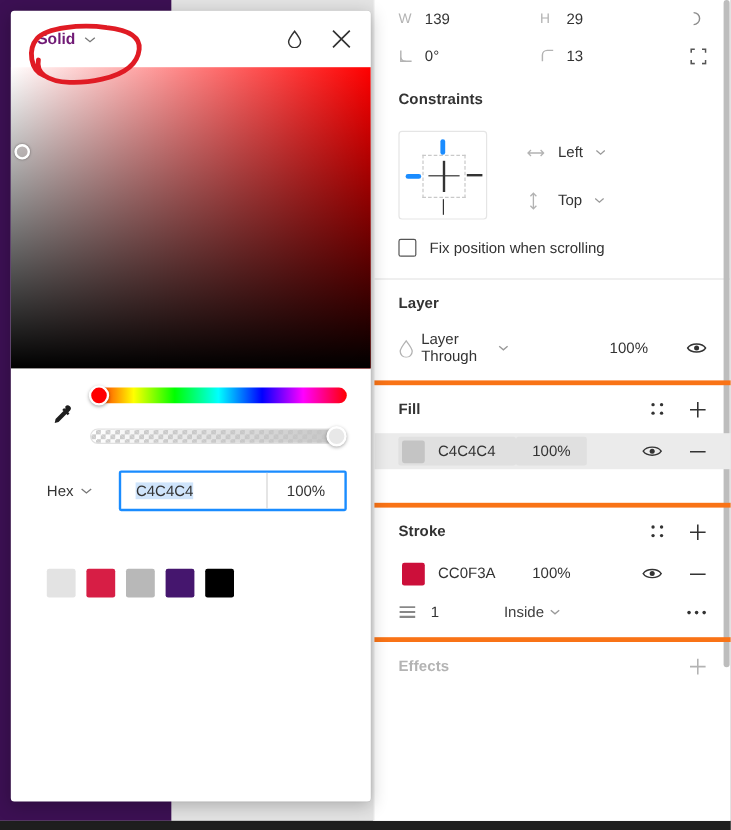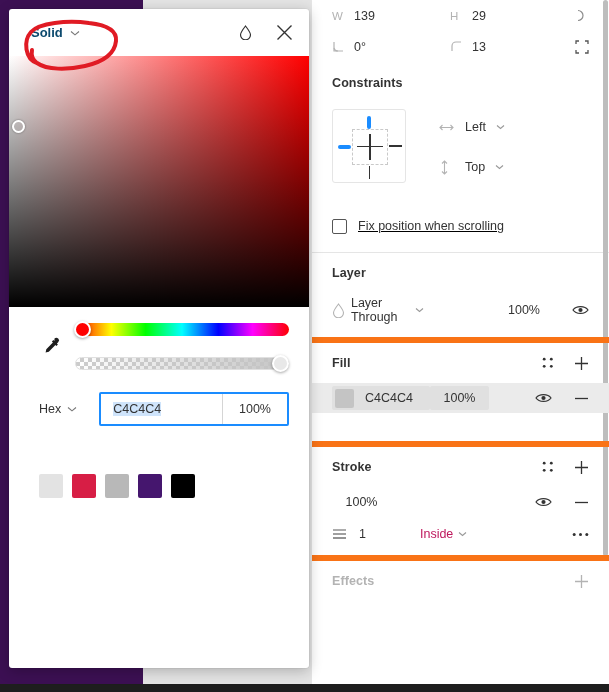--- a/index.html
+++ b/index.html
@@ -27,21 +27,21 @@
 
   
   .inspector {
     position: absolute; left: 311px; top: 0; width: 298px; height: 684px;
     background: #ffffff; border-left: 1px solid #e5e5e5;
   }
   .insp-scrollbar {
     position: absolute; right: 1px; top: 0; width: 5px; height: 556px;
     background: #bdbdbd; border-radius: 3px;
   }
-  .sect { position: relative; border-bottom: 6px solid #f97316; padding: 0 20px; }
+  .sect { position: relative; border-bottom: 4px solid #f97316; padding: 0 20px; }
   .sect.noline { border-bottom: none; }
   .sect-title {
     font-size: 12.5px; font-weight: bold; color: #333; letter-spacing: .1px;
   }
   .sect-title.muted { color: #b3b3b3; }
 
   
   .dims { padding: 0 20px; height: 62px; position: relative; }
   .dims-row { display: flex; align-items: center; height: 31px; }
   .dim-cell { display: flex; align-items: center; width: 118px; }
@@ -68,21 +68,21 @@
   .cst-cross-v { position: absolute; left: 36px; top: 24px; width: 1.5px; height: 26px; background: #333; }
   .cst-cross-h { position: absolute; left: 24px; top: 36px; width: 26px; height: 1.5px; background: #333; }
   .bar-top { position: absolute; left: 34px; top: 6px; width: 4px; height: 13px; background: #1a8cff; border-radius: 2px; }
   .bar-left { position: absolute; left: 5px; top: 35px; width: 13px; height: 4px; background: #1a8cff; border-radius: 2px; }
   .bar-right { position: absolute; left: 56px; top: 35.5px; width: 13px; height: 1.5px; background: #333; }
   .bar-bottom { position: absolute; left: 35.5px; top: 56px; width: 1.5px; height: 13px; background: #333; }
   .cst-drops { margin-left: 33px; padding-top: 3px; }
   .cst-drop { display: flex; align-items: center; height: 40px; }
   .cst-drop-ico { width: 26px; color: #b3b3b3; display: flex; align-items: center; }
   .cst-drop-label { font-size: 12.5px; color: #333; margin-right: 5px; }
-  .fixpos { display: flex; align-items: flex-start; margin-top: 32px; text-decoration: underline; }
+  .fixpos { display: flex; align-items: flex-end; margin-top: 12px; }
   .checkbox {
     width: 15px; height: 15px; border: 1px solid #555; border-radius: 2px; background: #fff;
   }
   .fixpos-label { font-size: 12.5px; color: #333; margin-left: 11px; }
 
   
   .sect-head { display: flex; align-items: center; height: 40px; }
   .sect-head .acts { margin-left: auto; display: flex; align-items: center; gap: 20px; }
 
   .row { display: flex; align-items: center; height: 32px; }
@@ -103,31 +103,31 @@
   .swatch-hex { font-size: 12.5px; color: #333; margin-left: 11px; }
   .opa-box {
     width: 59px; height: 24px; display: flex; align-items: center; justify-content: center;
     border-radius: 2px; font-size: 12.5px; color: #333;
   }
   .paint-row.active .opa-box { background: #e0e0e0; }
   .paint-acts { margin-left: auto; display: flex; align-items: center; gap: 22px; }
 
   .stroke-opts { display: flex; align-items: center; height: 34px; }
   .stroke-w { font-size: 12.5px; color: #333; margin-left: 12px; }
-  .stroke-align { font-size: 12.5px; color: #be185d; margin-left: 54px; }
+  .stroke-align { font-size: 12.5px; color: #404040; margin-left: 54px; }
 
   
   .picker {
     position: absolute; left: 9px; top: 9px; width: 300px; height: 659px;
     background: #ffffff; border-radius: 3px;
     box-shadow: 0 3px 14px rgba(0,0,0,.24), 0 0 0 .5px rgba(0,0,0,.07);
     overflow: hidden;
   }
   .pk-head { height: 47px; display: flex; align-items: center; padding: 0 16px 0 22px; }
-  .pk-type { font-size: 13px; color: #0c4a6e; font-weight: bold; }
+  .pk-type { font-size: 13px; color: #701a75; font-weight: bold; }
   .pk-head-acts { margin-left: auto; display: flex; align-items: center; gap: 24px; }
 
   .sv-area {
     position: relative; height: 251px; margin: 0 0 0 0;
     background:
       linear-gradient(to bottom, rgba(0,0,0,0) 0%, rgba(0,0,0,1) 100%),
       linear-gradient(to right, #ffffff 0%, #ff0000 100%);
   }
   .sv-handle {
     position: absolute; left: -4px; top: 70px; width: 13px; height: 13px;
@@ -378,20 +378,24 @@
             </svg>
           </span>
           <span style="display:flex;">
             <svg class="ic" width="15" height="15" viewBox="0 0 15 15">
               <path d="M7.5 1 V14 M1 7.5 H14" stroke="#333" stroke-width="1.3"></path>
             </svg>
           </span>
         </span>
       </div>
       <div class="paint-row">
+        <span class="swatch-box">
+          <span class="swatch" style="background:#cc0f3a"></span>
+          <span class="swatch-hex">CC0F3A</span>
+        </span>
         <span class="opa-box">100%</span>
         <span class="paint-acts">
           <span style="display:flex;">
             <svg class="ic" width="17" height="12" viewBox="0 0 17 12">
               <path d="M1 6 C4 1.5 13 1.5 16 6 C13 10.5 4 10.5 1 6 Z" fill="none" stroke="#333" stroke-width="1.2"></path>
               <circle cx="8.5" cy="6" r="2.1" fill="#333"></circle>
             </svg>
           </span>
           <span style="display:flex;">
             <svg class="ic" width="15" height="3" viewBox="0 0 15 3">

